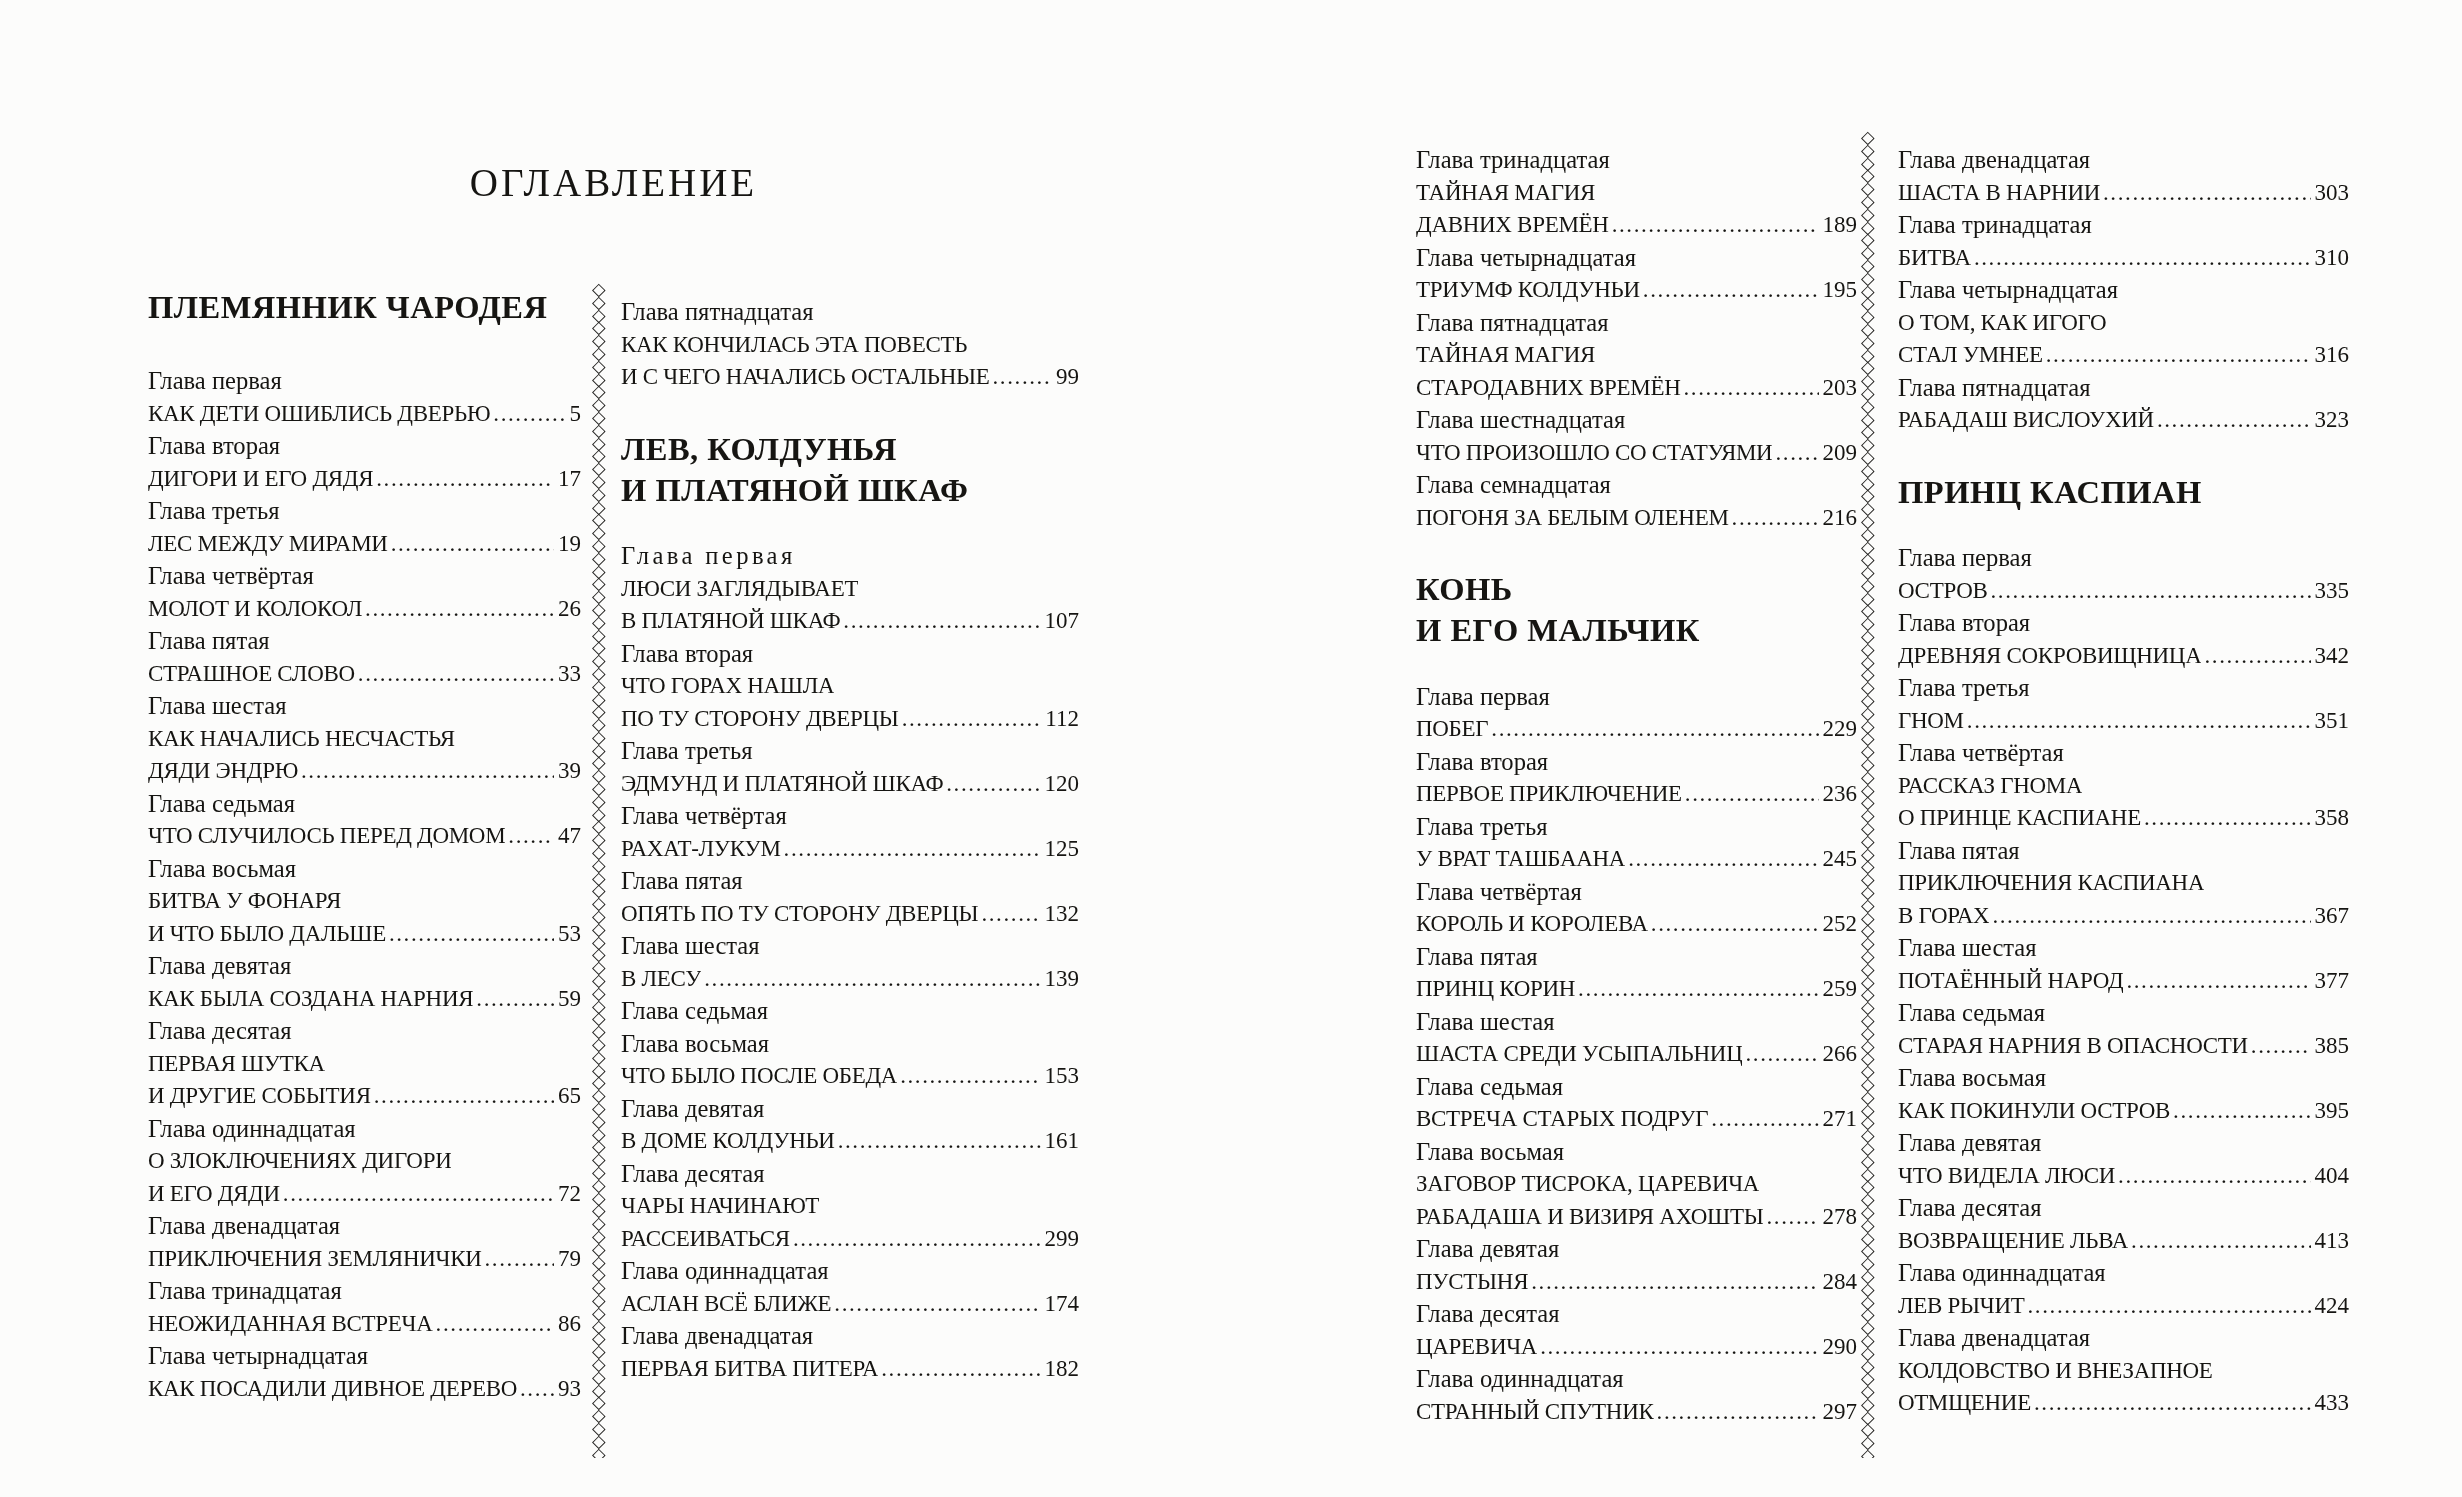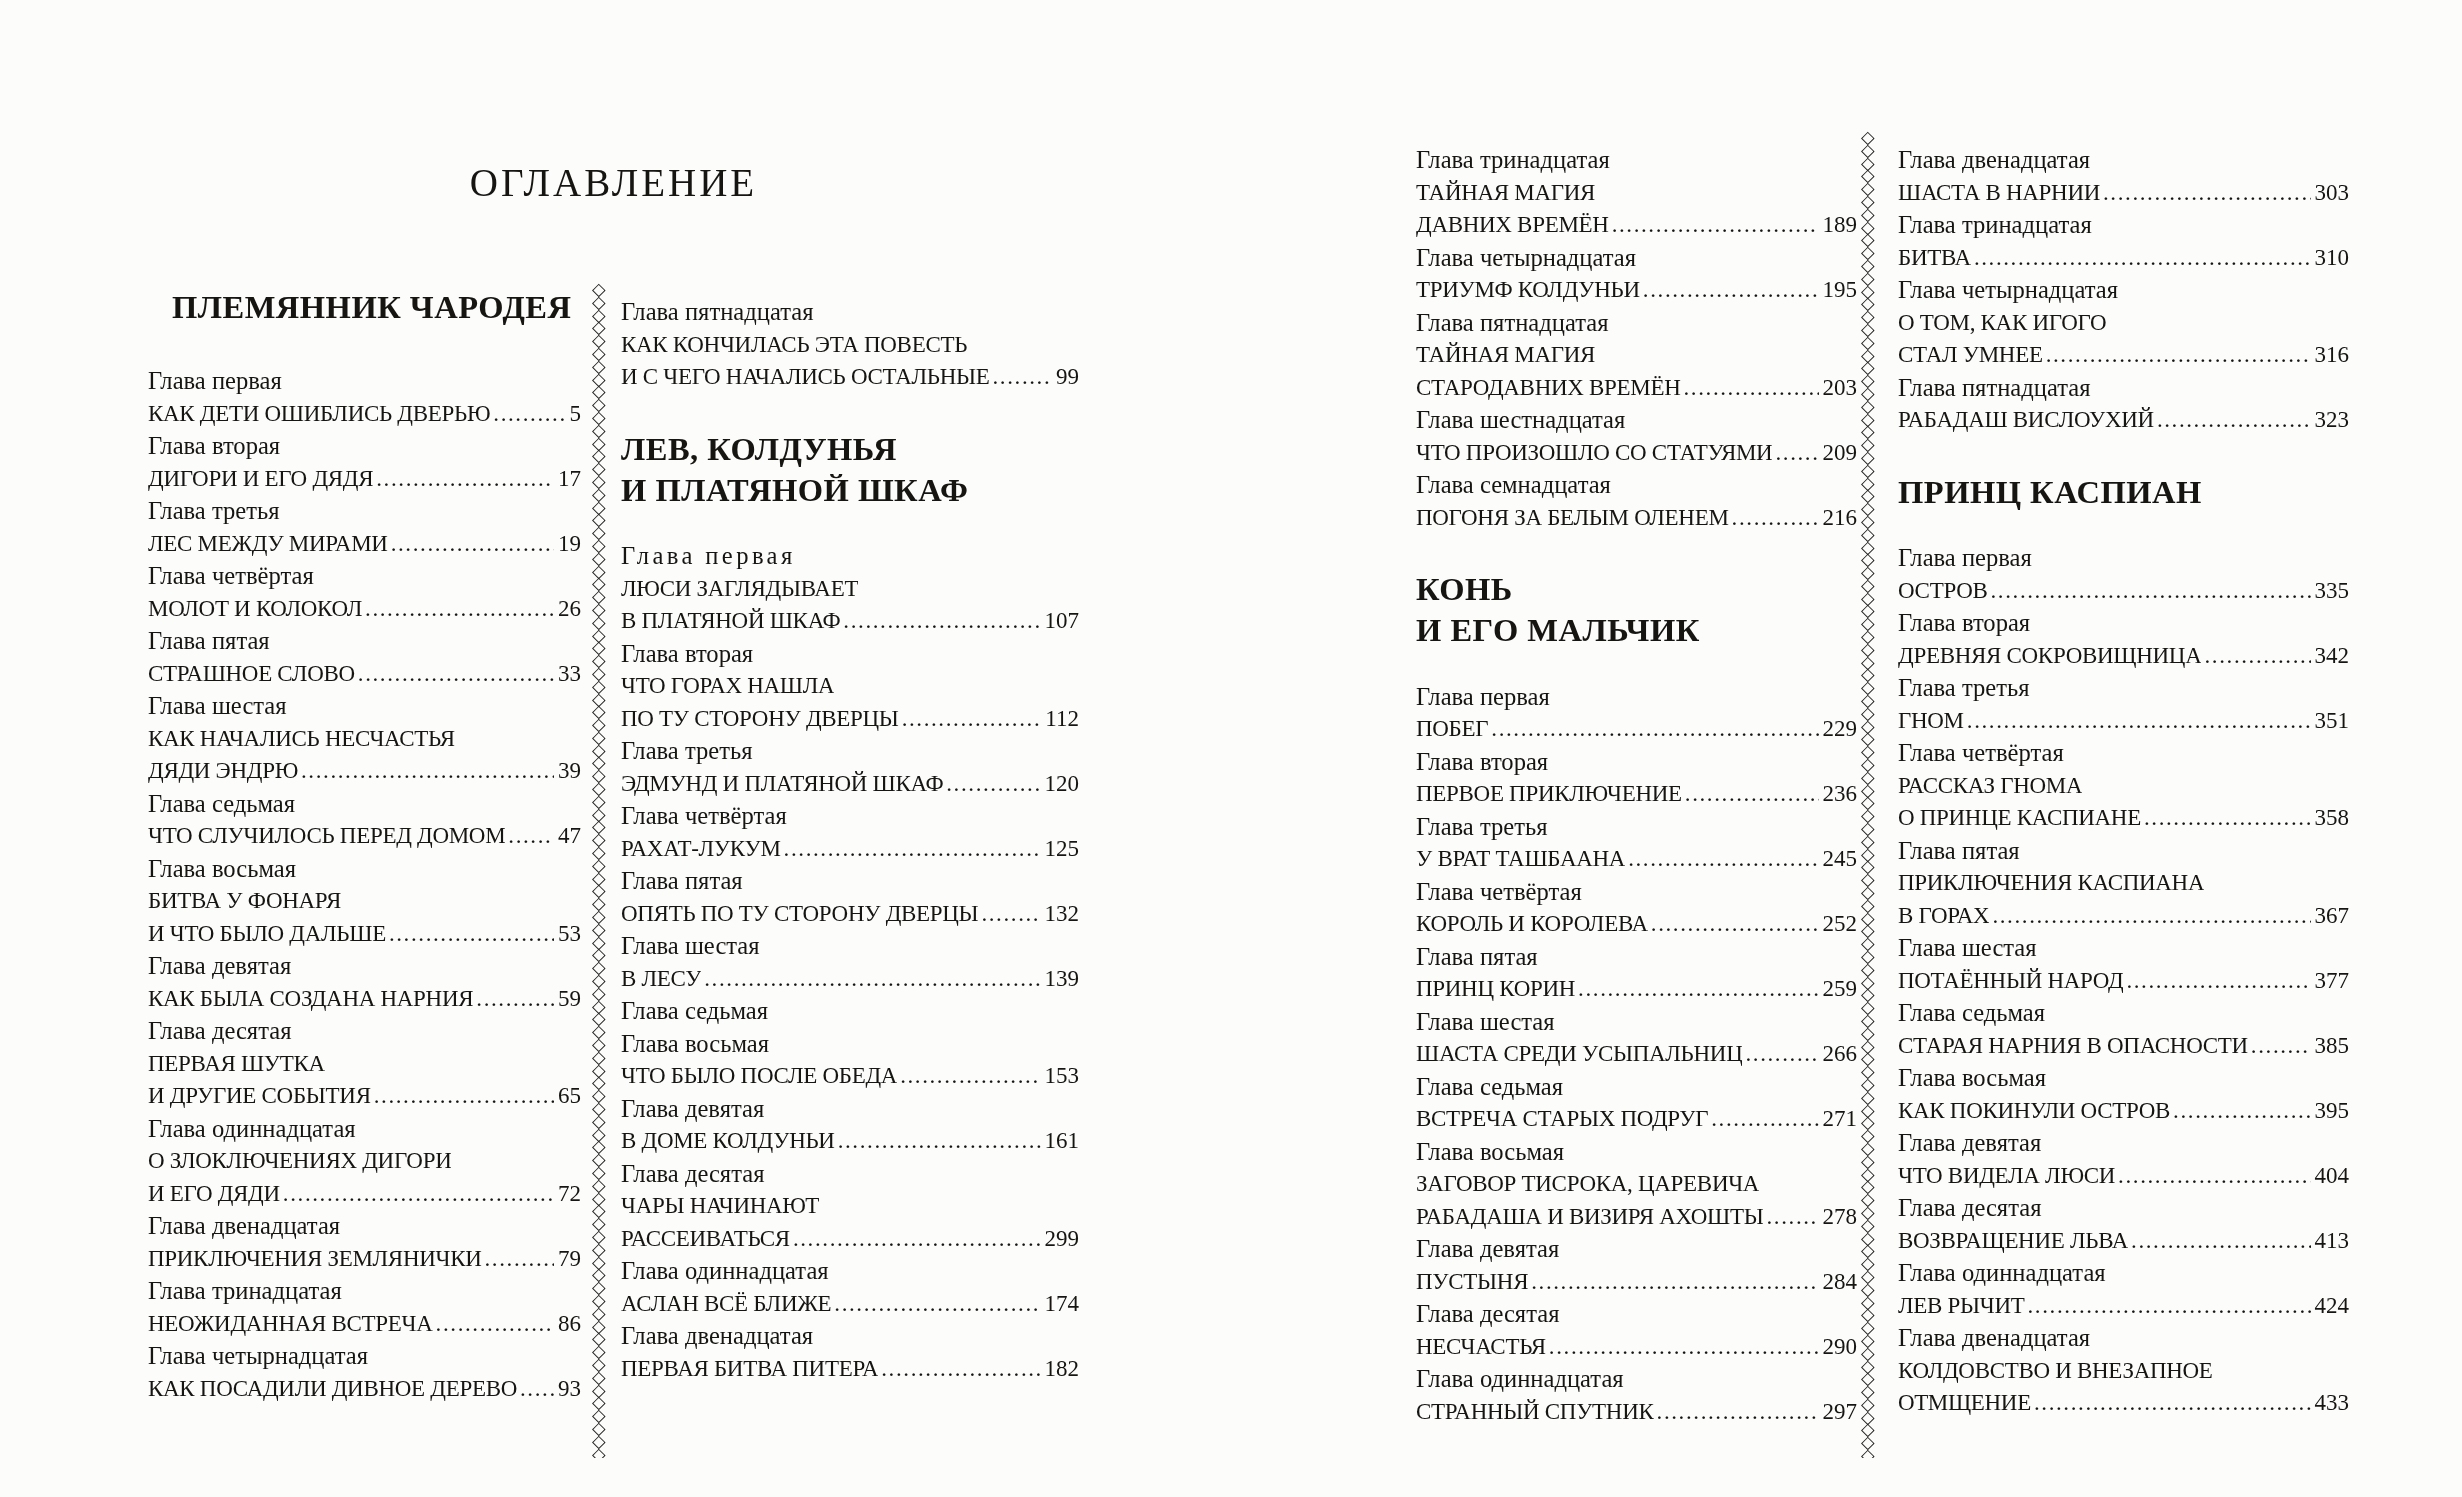--- a/index.html
+++ b/index.html
@@ -22,21 +22,21 @@
     position:absolute;width:19.7px;text-align:center;
     font-family:"DejaVu Sans",sans-serif;font-size:17.7px;line-height:12.8px;
     color:#1d1c1a;overflow:hidden;white-space:pre;user-select:none;
   }
   #divider0{left:589px;top:283px;height:1175px;}
   #divider1{left:1858px;top:131px;height:1327px;}
   .section-title{
     font-size:32.5px;font-weight:bold;line-height:41px;letter-spacing:0.5px;
     margin:35px 0 29.6px 0;
   }
-  .section-title.first{margin-top:0;margin-bottom:37px;margin-left:24px;}
+  .section-title.first{margin-top:0;margin-bottom:37px;}
   .ch-label{font-weight:normal;font-size:24.6px;line-height:32.5px;}
   .ch-label.spaced{letter-spacing:3.4px;}
   .ch-row{
     display:flex;align-items:baseline;
     font-size:23px;line-height:32.5px;letter-spacing:-0.3px;
   }
   .ch-row .t{white-space:nowrap;flex:0 1 auto;overflow:hidden;}
   .ch-row .dots{
     flex:1 1 9.9px;min-width:5.9px;overflow:hidden;white-space:nowrap;
     margin:0 3.9px 0 3px;
@@ -515,21 +515,21 @@
         <div class="ch-label">Глава девятая</div>
         <div class="ch-row">
           <span class="t">ПУСТЫНЯ</span>
           <span class="dots"></span>
           <span class="pg">284</span>
         </div>
       </div>
       <div class="chapter">
         <div class="ch-label">Глава десятая</div>
         <div class="ch-row">
-          <span class="t">НЕСЧАСТЬЯ</span>
+          <span class="t">ЦАРЕВИЧА</span>
           <span class="dots"></span>
           <span class="pg">290</span>
         </div>
       </div>
       <div class="chapter">
         <div class="ch-label">Глава одиннадцатая</div>
         <div class="ch-row">
           <span class="t">СТРАННЫЙ СПУТНИК</span>
           <span class="dots"></span>
           <span class="pg">297</span>

